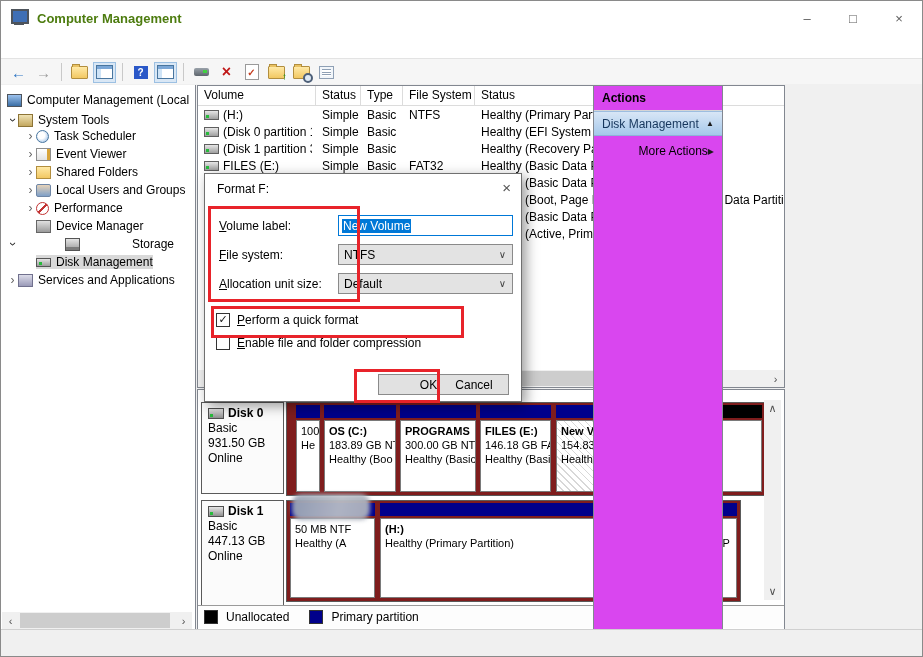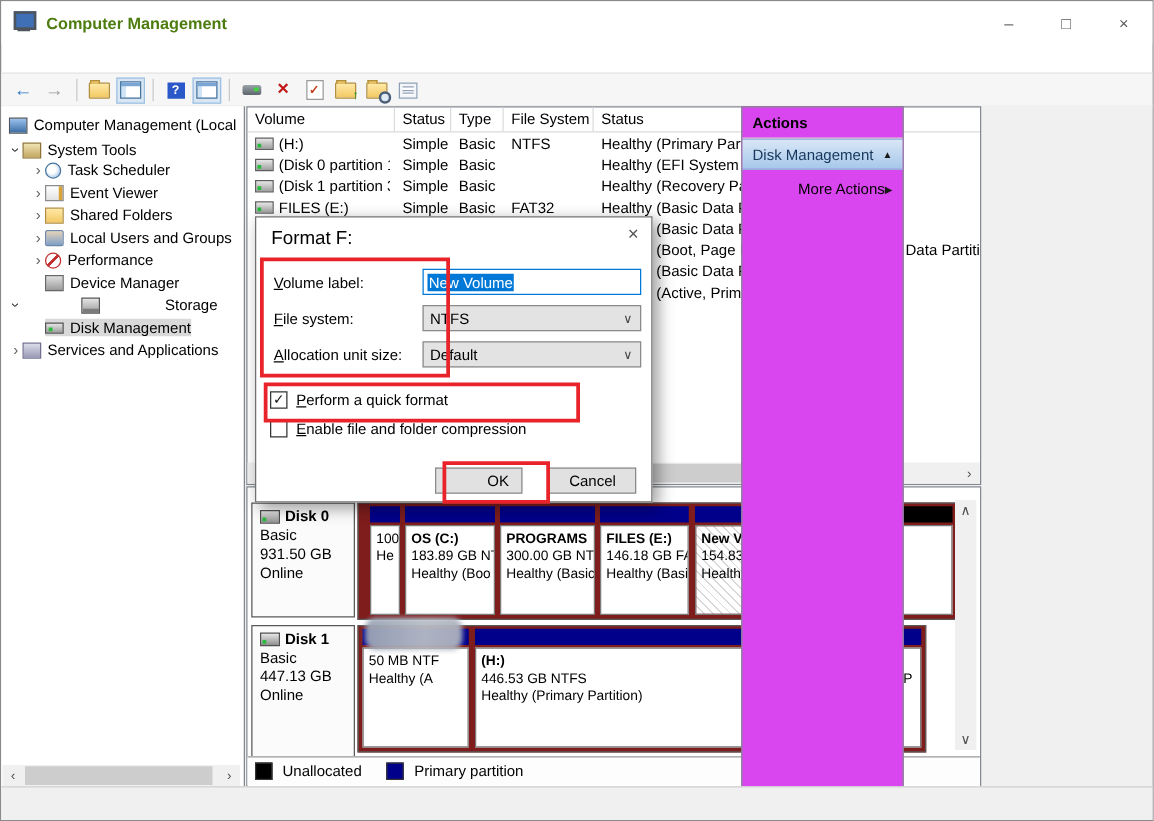--- a/index.html
+++ b/index.html
@@ -109,21 +109,21 @@
   .actionspane{position:absolute;left:592px;top:1px;width:130px;height:546px;background:#d946ef;border:1px solid #828790;box-sizing:border-box;}
   .ahead{font-weight:bold;padding:5px 8px;border-bottom:1px solid #d5d5d5;}
   .agroup{height:23px;display:flex;align-items:center;justify-content:space-between;padding:0 8px;
           background:linear-gradient(#d8e6f6,#a6c8ea);border-top:1px solid #9cbde0;border-bottom:1px solid #8fb2d8;color:#16365c;}
   .amore{height:22px;display:flex;align-items:center;justify-content:flex-end;gap:0;padding:0 8px;margin-top:4px;}
   .tri{font-size:8px;color:#1a1a1a;}
 
   
   .dialog{position:absolute;left:203px;top:172px;width:318px;height:229px;background:#fff;border:1px solid #707070;
           box-shadow:4px 4px 12px rgba(0,0,0,.4);z-index:10;box-sizing:border-box;}
-  .dtitle{position:absolute;left:12px;top:8px;font-size:15px;}
+  .dtitle{position:absolute;left:12px;top:8px;font-size:12px;}
   .dclose{position:absolute;right:10px;top:5px;color:#555;font-size:15px;}
   .dlabel{position:absolute;left:14px;font-size:12px;display:inline-block;}
   .ufirst::first-letter{text-decoration:underline;}
   .dinput{position:absolute;left:133px;width:175px;height:21px;border:1px solid #0078d7;background:#fff;
           display:flex;align-items:center;padding-left:3px;box-sizing:border-box;}
   .dinput span{background:#0078d7;color:#fff;padding:0 1px;}
   .dselect{position:absolute;left:133px;width:175px;height:21px;border:1px solid #8a8a8a;background:#e3e3e3;
            display:flex;align-items:center;justify-content:space-between;padding:0 6px 0 5px;box-sizing:border-box;}
   .chev{color:#444;font-size:10px;}
   .cbrow{position:absolute;left:11px;display:flex;align-items:center;gap:7px;height:17px;}
@@ -442,21 +442,20 @@
             <div class="pbox">
                 <div class="pname"></div>
                 <div>50 MB NTF</div>
                 <div>Healthy (A</div>
               </div>
           </div>
           <div class="part" style="left:92px;width:240px;">
             <div class="pbar"></div>
             <div class="pbox">
                 <div class="pname">(H:)</div>
-                <div>446.53 GB NTFS</div>
                 <div>Healthy (Primary Partition)</div>
               </div>
           </div>
           <div class="part" style="left:336px;width:115px;">
             <div class="pbar"></div>
             <div class="pbox">
                 <div class="pname"></div>
                 <div>560 MB</div>
                 <div>Healthy (Recovery P</div>
               </div>
@@ -516,21 +515,21 @@
 
     <div class="cbrow" style="top:137px;">
       <span class="cbox">✓</span>
       <span class="ufirst" style="display:inline-block;">Perform a quick format</span>
     </div>
     <div class="cbrow" style="top:160px;">
       <span class="cbox"></span>
       <span class="ufirst" style="display:inline-block;">Enable file and folder compression</span>
     </div>
 
-    <div class="dbtn" style="left:143px;top:200px;padding-left:31px;">OK</div>
+    <div class="dbtn" style="left:173px;top:200px;padding-left:31px;">OK</div>
     <div class="dbtn" style="left:234px;top:200px;">Cancel</div>
   </div>
 
   <div class="redbox" style="left:207px;top:205px;width:146px;height:90px;"></div>
   <div class="redbox" style="left:210px;top:305px;width:247px;height:26px;"></div>
   <div class="redbox" style="left:353px;top:368px;width:80px;height:28px;"></div>
 
 </div>
 
 </body></html>

